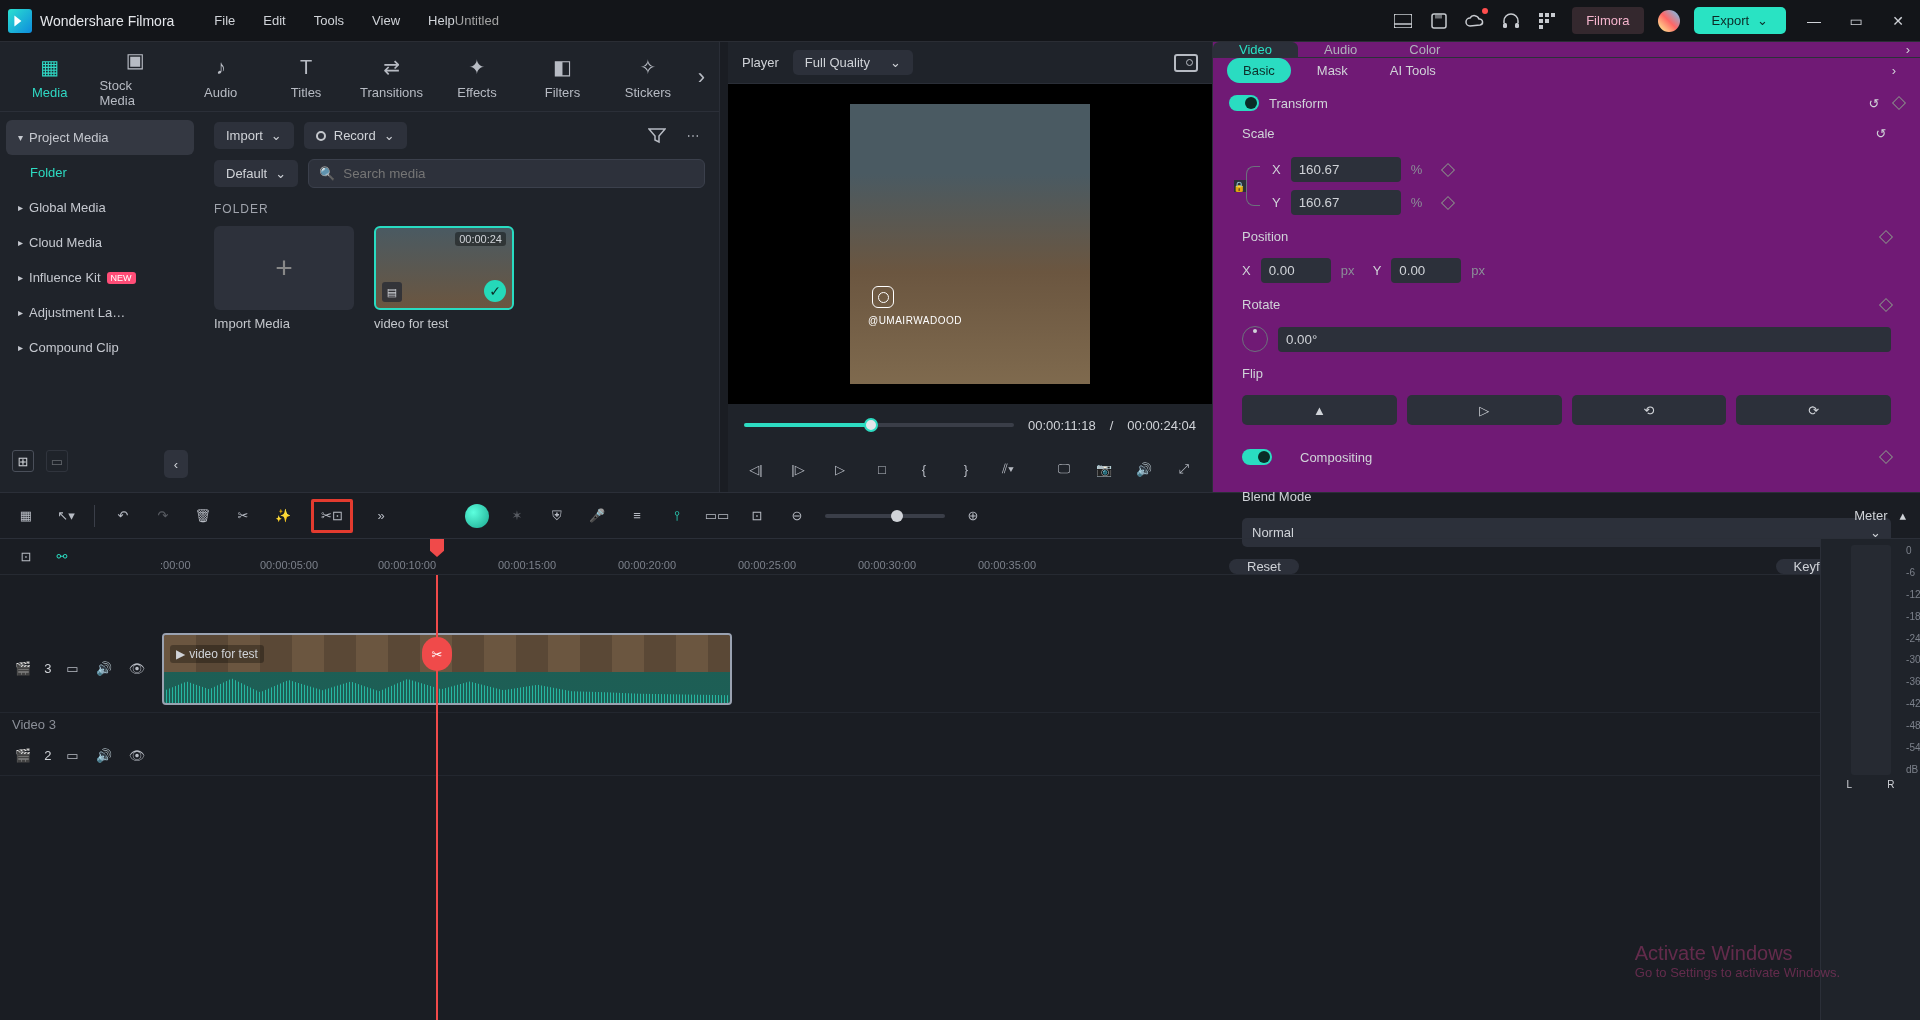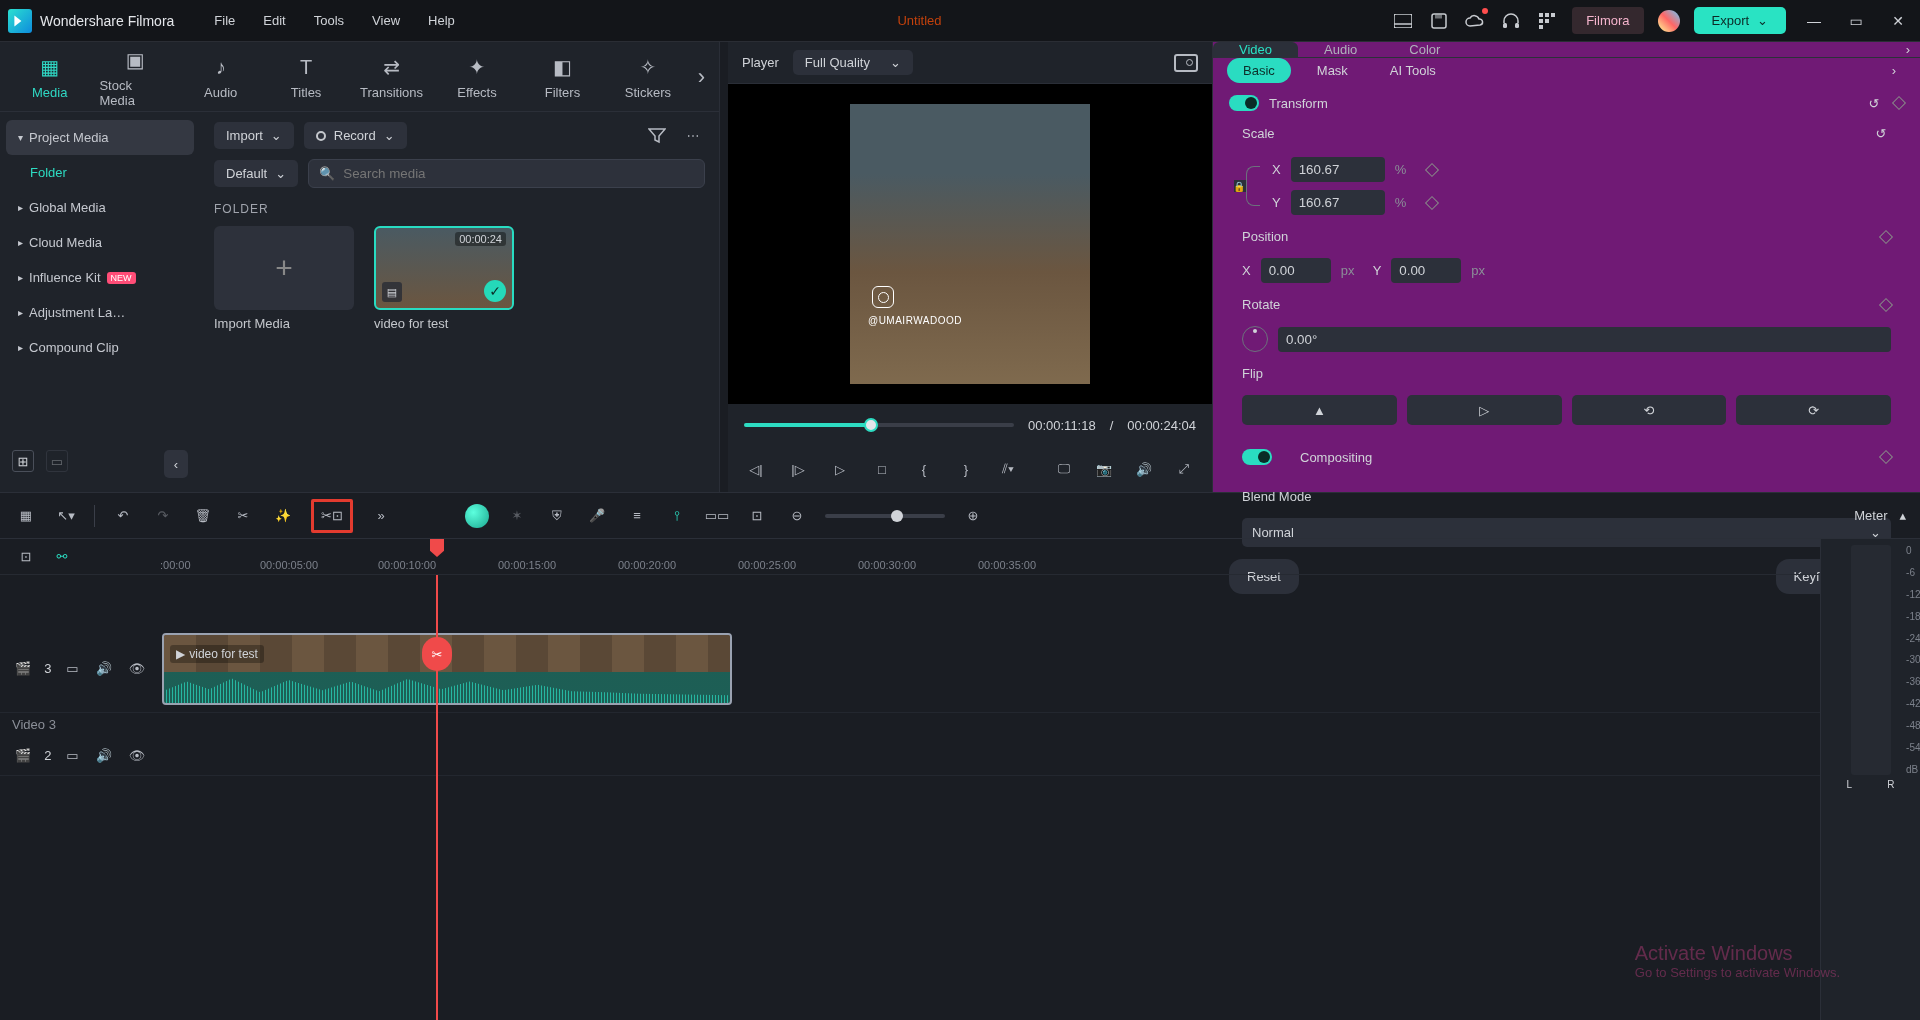--- a/index.html
+++ b/index.html
@@ -4,21 +4,21 @@
   <style>
     * { box-sizing: border-box; margin: 0; padding: 0; font-family: -apple-system, BlinkMacSystemFont, "Segoe UI", Arial, sans-serif; }
     body { background: #1a1d23; color: #d0d3d8; overflow: hidden; width: 1920px; height: 1020px; font-size: 13px; }
     
     
     .titlebar { height: 42px; background: #131519; display: flex; align-items: center; border-bottom: 1px solid #2a2d34; }
     .logo { width: 24px; height: 24px; margin: 0 8px; background: linear-gradient(135deg,#2be0d0,#0e8cdd); border-radius: 3px; display:flex;align-items:center;justify-content:center; }
     .app-name { font-size: 14px; color: #e4e6ea; margin-right: 30px; }
     .menubar { display: flex; gap: 28px; margin-left: 10px; }
     .menubar span { cursor: pointer; }
-    .center-title { flex: 1; text-align: center; color: #c2410c; }
+    .center-title { flex: 1; text-align: left; color: #a3a3a3; }
     .titlebar-right { display: flex; align-items: center; gap: 14px; padding: 0 8px; }
     .tb-icon { width: 22px; height: 22px; display:flex; align-items:center; justify-content:center; cursor:pointer; color:#c8cbd0;}
     .notif-dot { position:relative; } .notif-dot::after{content:'';position:absolute;top:-2px;right:-2px;width:6px;height:6px;border-radius:50%;background:#ff4d4d;}
     .purchase-btn { background: #34282e; color: #f5b4cd; padding: 6px 14px; border-radius: 4px; cursor:pointer; font-size:13px;}
     .avatar { width:22px;height:22px;border-radius:50%;background:linear-gradient(45deg,#ff9,#f66,#6cf);}
     .export-btn { background: #29e3c3; color: #0c2a26; padding: 6px 18px; border-radius: 5px; display:flex;align-items:center;gap:8px;cursor:pointer; font-weight:500;}
     .winctl { width:28px; text-align:center; cursor:pointer; font-size:14px;}
     
     
     .upper { display:flex; height: 450px; }
@@ -87,32 +87,32 @@
     .insp-subtabs { height:38px;display:flex;align-items:center;padding:0 14px;gap:10px;}
     .pill { padding:5px 16px;border-radius:14px;cursor:pointer;}
     .pill.active { background:#2adcc1;color:#0d2f2a;font-weight:500;}
     .section-head { display:flex;align-items:center;padding:10px 16px;gap:10px;}
     .toggle { width:30px;height:16px;border-radius:8px;background:#2adcc1;position:relative;cursor:pointer;}
     .toggle::after{content:'';position:absolute;right:2px;top:2px;width:12px;height:12px;border-radius:50%;background:#0a2c27;}
     .reset-rot { width:20px;height:20px;display:flex;align-items:center;justify-content:center;cursor:pointer;}
     .diamond { width:10px;height:10px;border:1.5px solid #888;transform:rotate(45deg);cursor:pointer;}
     .insp-body { padding:0 29px;display:flex;flex-direction:column;gap:14px;}
     .prop-row { display:flex;align-items:center;gap:10px;}
-    .num-input { background:#2c303a;border:none;color:#d0d3d8;padding:5px 8px;width:94px;border-radius:4px;}
+    .num-input { background:#2c303a;border:none;color:#d0d3d8;padding:5px 8px;width:110px;border-radius:4px;}
     .unit { color:#8b8f98;width:22px;}
     .lock-col{display:flex;flex-direction:column;align-items:center;justify-content:center;width:22px;height:50px;position:relative;}
     .lock-col .arc{width:14px;height:40px;border-left:1.5px solid #6c717c;border-top:1.5px solid #6c717c;border-bottom:1.5px solid #6c717c;border-radius:8px 0 0 8px;}
     .lock-ico{position:absolute;left:-8px;top:50%;transform:translateY(-50%);width:12px;height:12px;background:#2c303a;display:flex;align-items:center;justify-content:center;font-size:10px;}
     .rotate-dial{width:26px;height:26px;border-radius:50%;border:1.5px solid #6c717c;position:relative;}
     .rotate-dial::after{content:'';position:absolute;top:2px;left:50%;transform:translateX(-50%);width:4px;height:4px;border-radius:50%;background:#d0d3d8;}
     .flip-btns{display:flex;gap:10px;}
     .flip-btn{flex:1;height:30px;background:#2c303a;border-radius:5px;display:flex;align-items:center;justify-content:center;cursor:pointer;}
     .blend-select{width:100%;background:#2c303a;border:none;color:#d0d3d8;padding:7px 10px;border-radius:5px;display:flex;justify-content:space-between;align-items:center;cursor:pointer;}
     .insp-footer{margin-top:auto;display:flex;justify-content:space-between;padding:12px 16px;gap:12px;}
-    .btn{background:#2c303a;padding:10px 18px;border-radius:13px;cursor:pointer;}
+    .btn{background:#2c303a;padding:0 18px;border-radius:13px;cursor:pointer;}
     
     
     .timeline { height: 528px; background:#1a1d23; display:flex;flex-direction:column; border-top:1px solid #2b2f38;}
     .tl-toolbar { height:46px; display:flex;align-items:center;padding:0 14px;gap:16px;border-bottom:1px solid #2b2f38;}
     .tl-ico{width:24px;height:24px;display:flex;align-items:center;justify-content:center;cursor:pointer;color:#b7bbc3;}
     .tl-ico.dim{opacity:.4;}
     .tl-divider{width:1px;height:22px;background:#3a3e48;}
     .crop-box{border:3px solid #e33b2f;padding:2px 6px;border-radius:2px;}
     .ai-orb{width:24px;height:24px;border-radius:50%;background:radial-gradient(circle at 35% 35%,#5cffde,#1aa88f);}
     .zoom-slider{width:120px;height:4px;background:#3a3e48;border-radius:2px;position:relative;}

